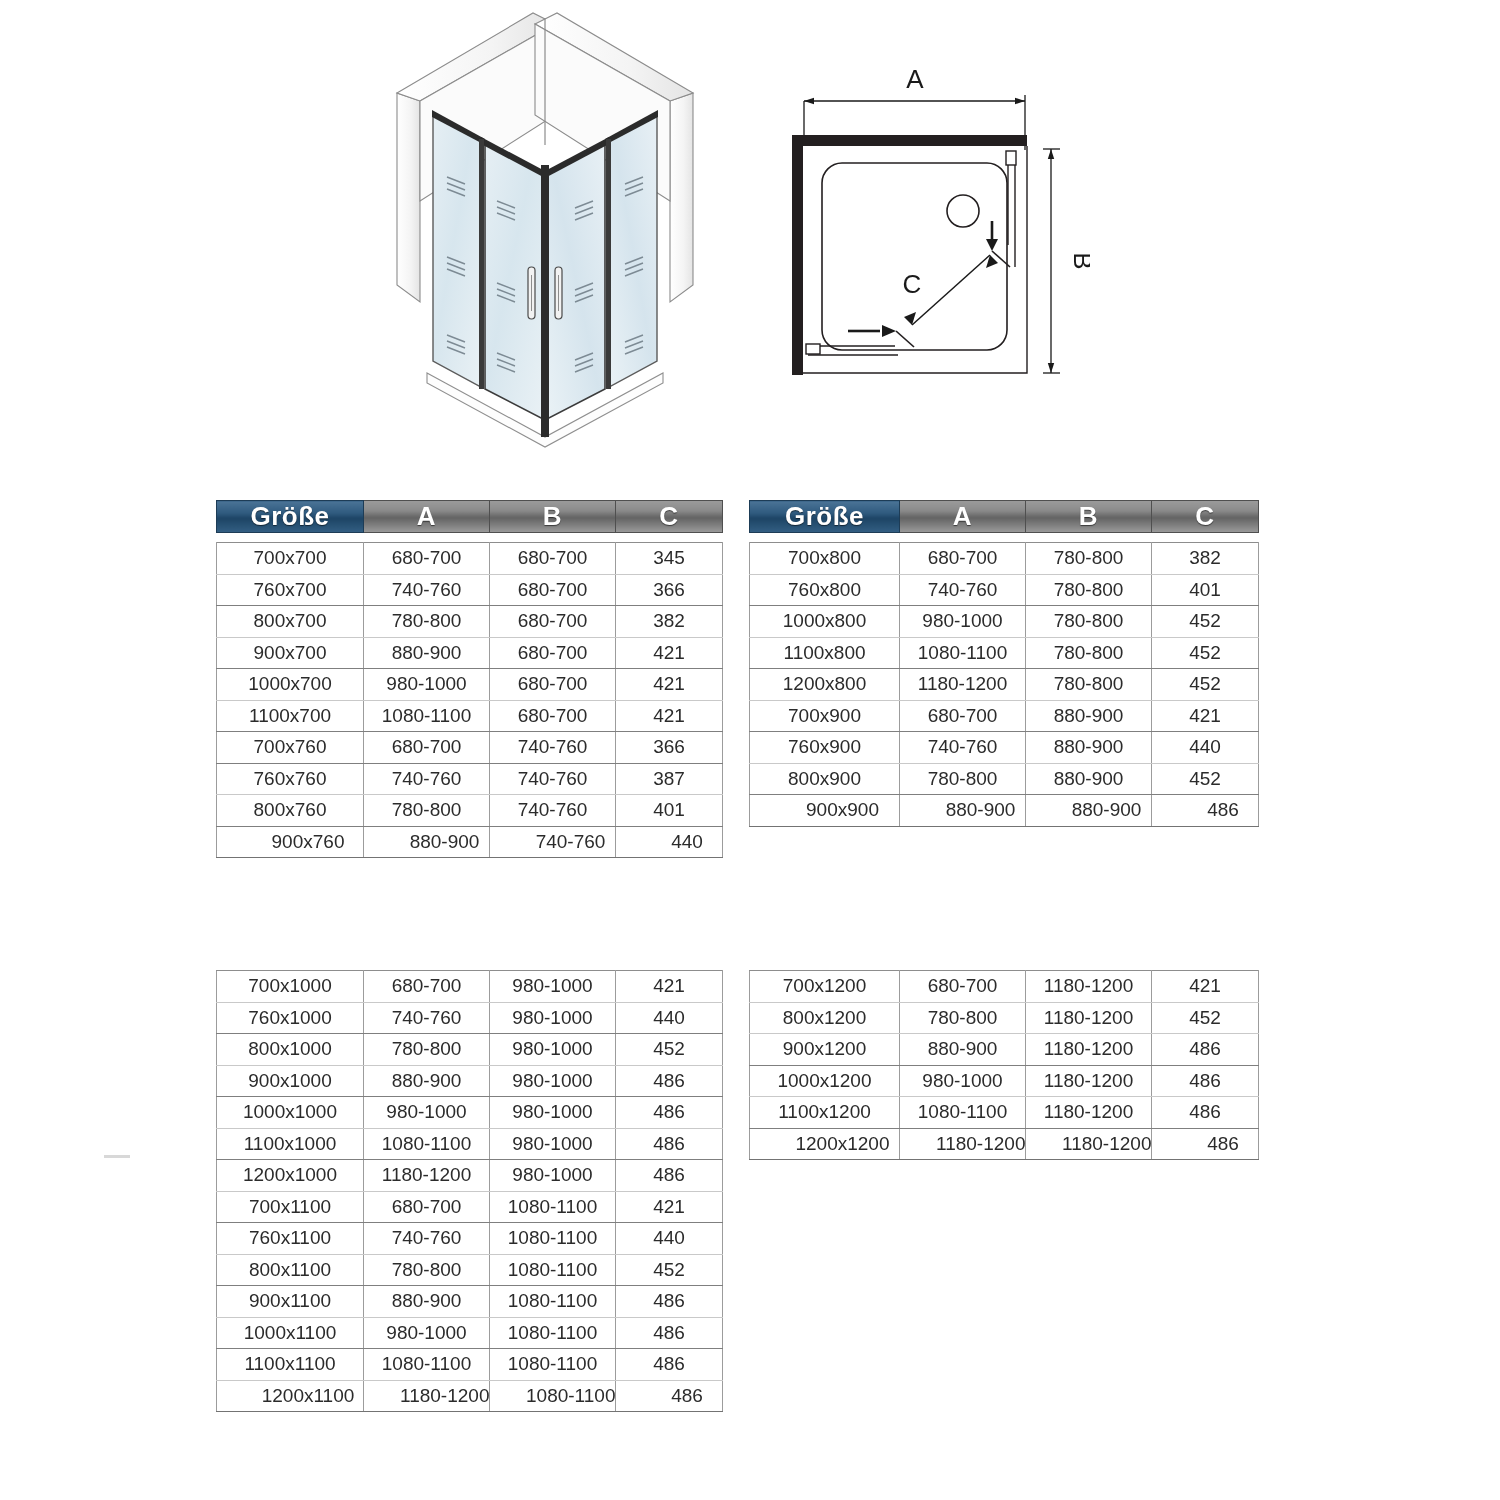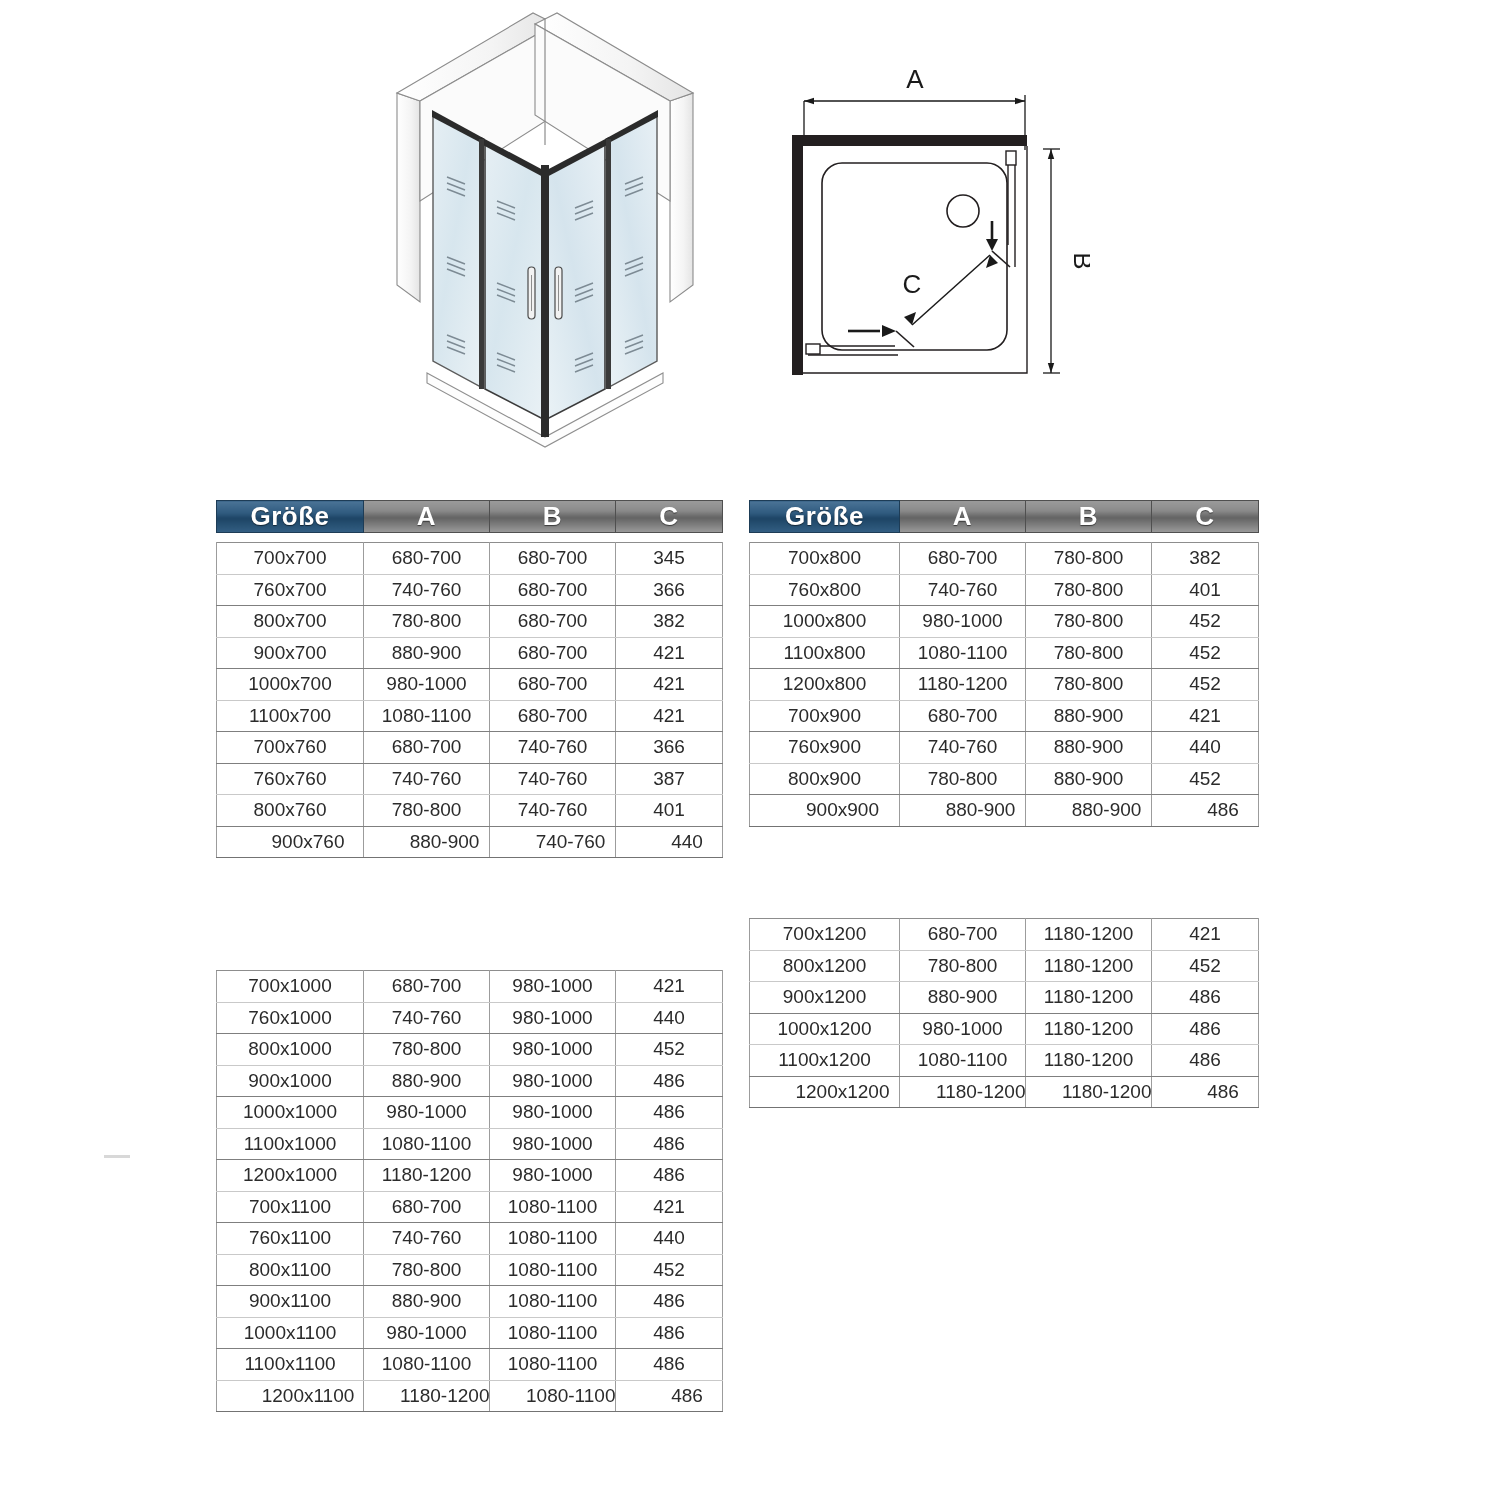--- a/index.html
+++ b/index.html
@@ -84,21 +84,21 @@
     white-space: nowrap;
   }
   .tbl tr.rdark td.cell { border-bottom-color: #7f7f7f; }
   .tbl tr.rfirst td.cell { border-top: 1px solid #8d8d8d; margin-left: 10px; }
   .tbl tr.rlast td.cell { border-bottom: 1px solid #737373; padding-left: 36px; }
 
   
   #table-1 { left: 216px; top: 500px; width: 506px; }
   #table-2 { left: 749px; top: 500px; width: 509px; }
   #table-3 { left: 216px; top: 970px; width: 506px; }
-  #table-4 { left: 749px; top: 918px; width: 509px; }
+  #table-4 { left: 749px; top: 970px; width: 509px; }
 
   .stray-mark {
     position: absolute;
     left: 104px; top: 1155px;
     width: 26px; height: 3px;
     background: #d8d8d8;
   }
 </style>
 </head>
 <body>

